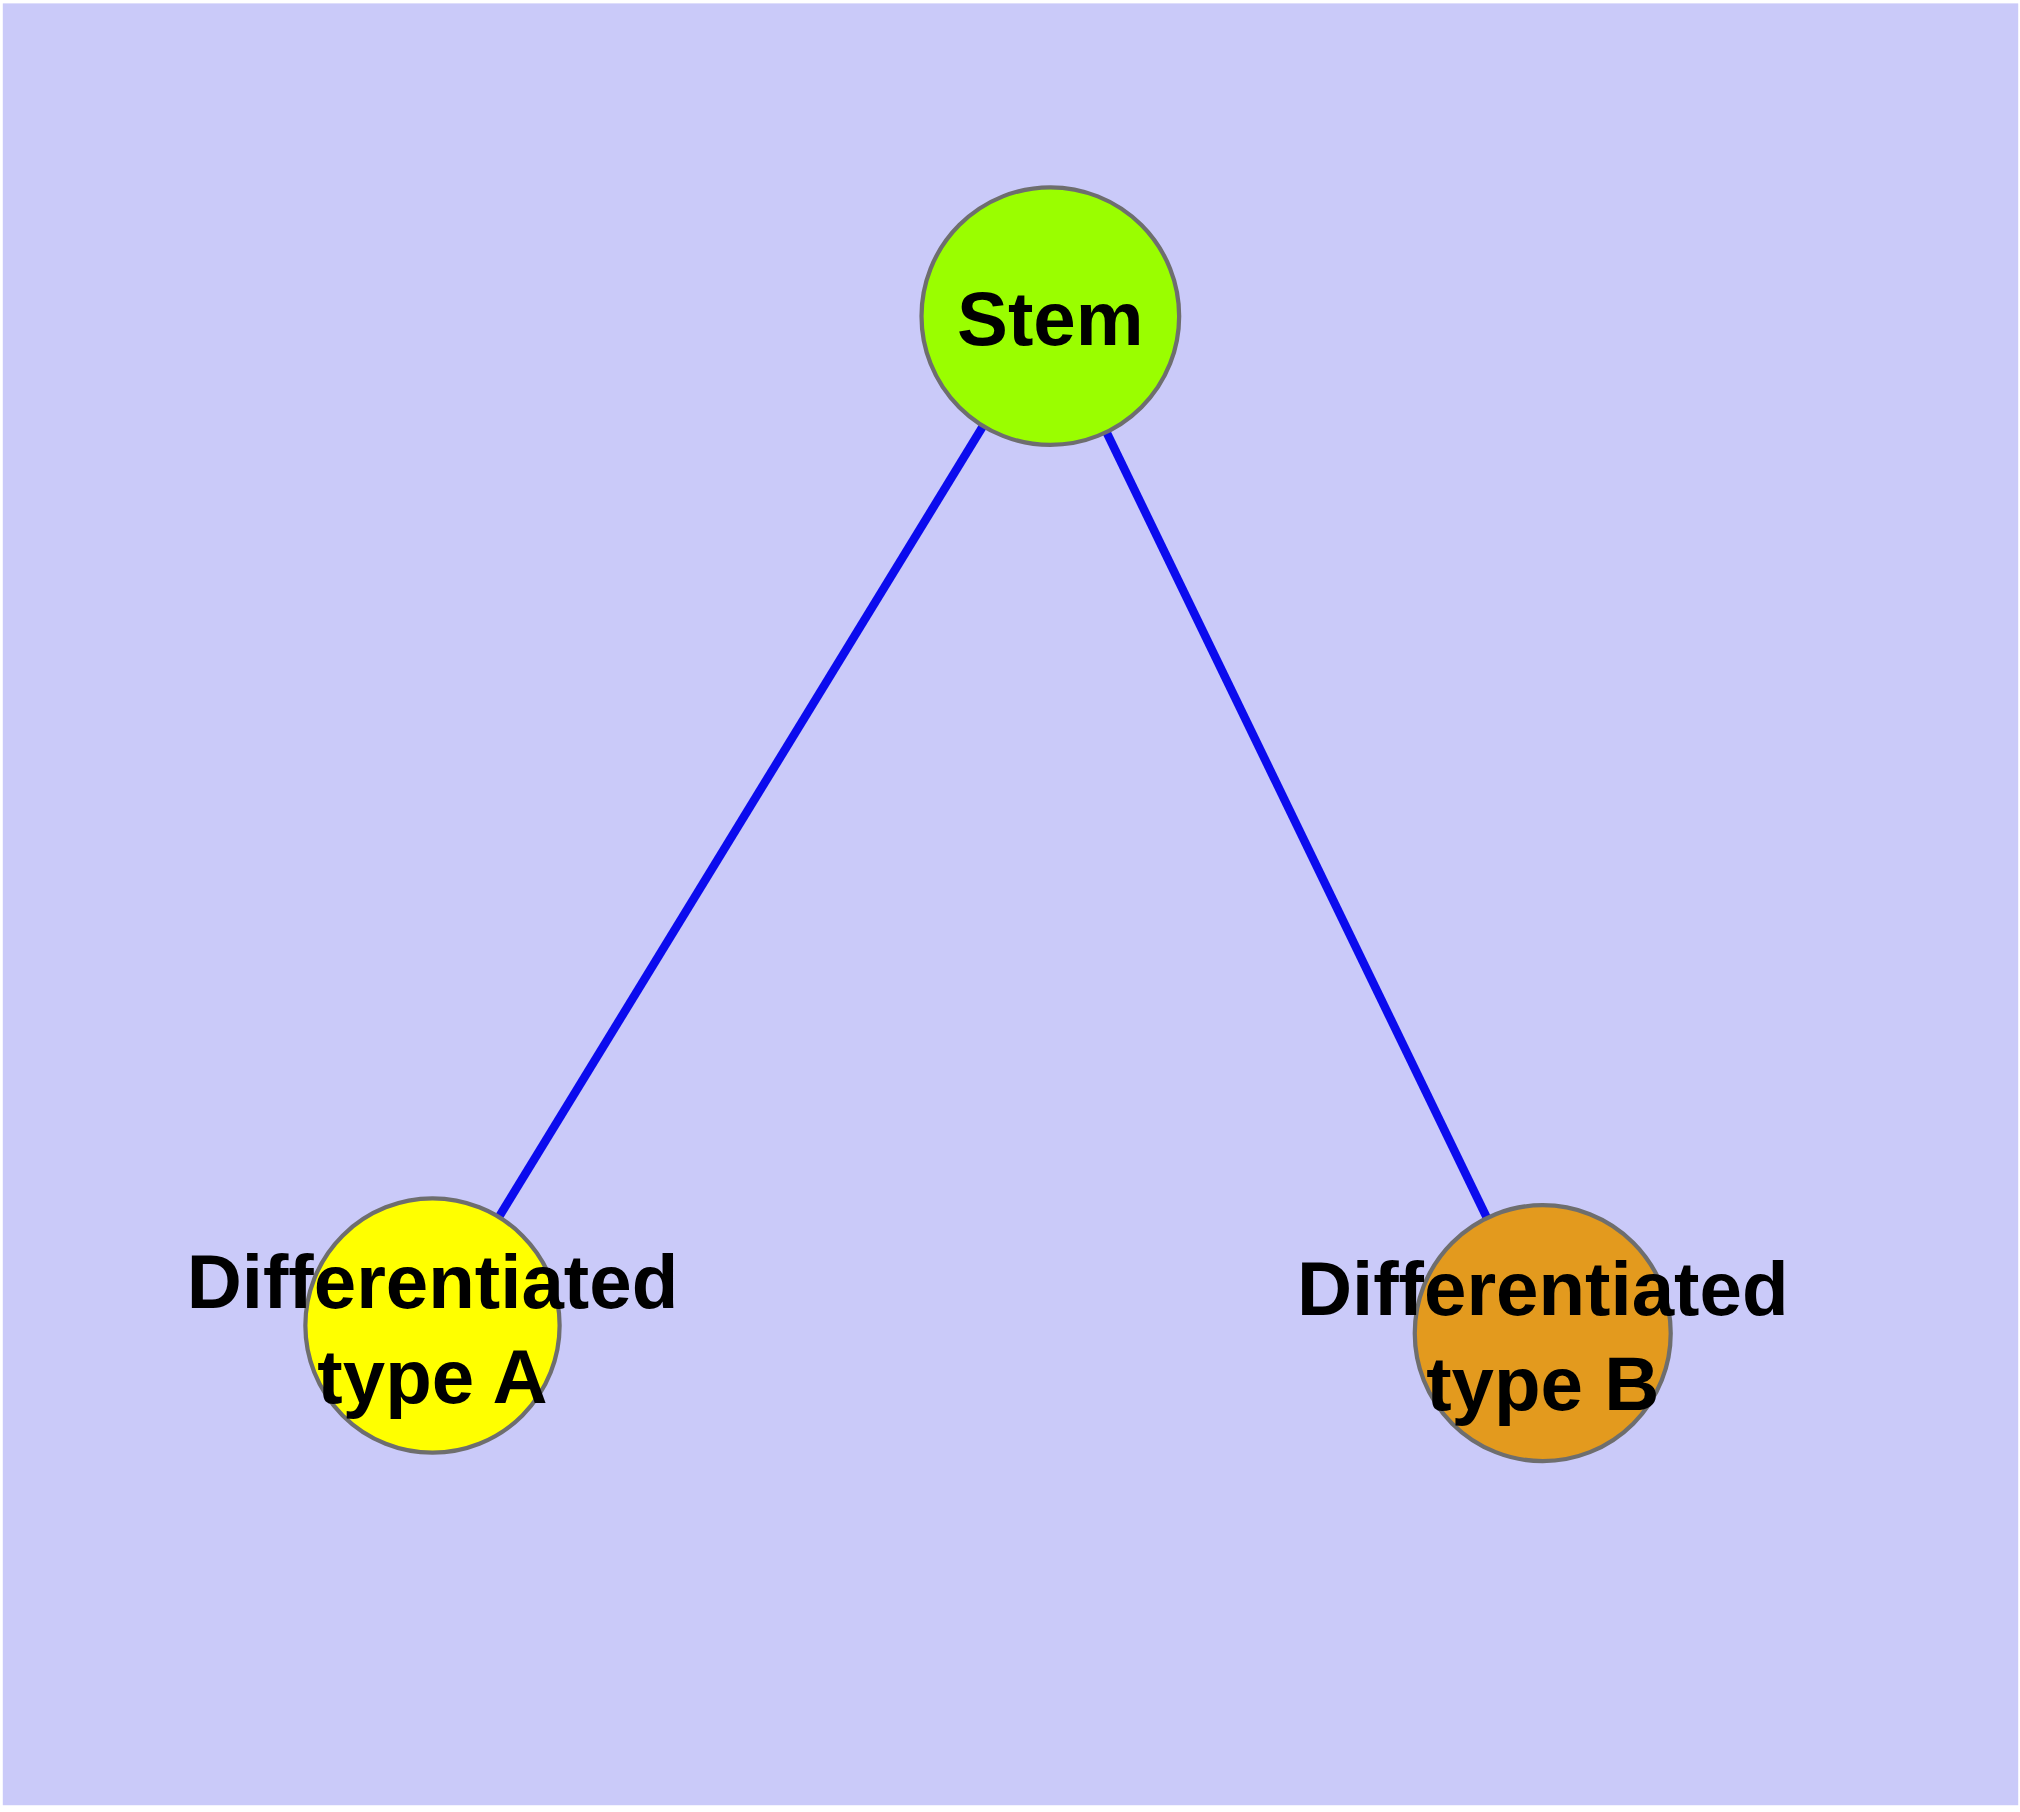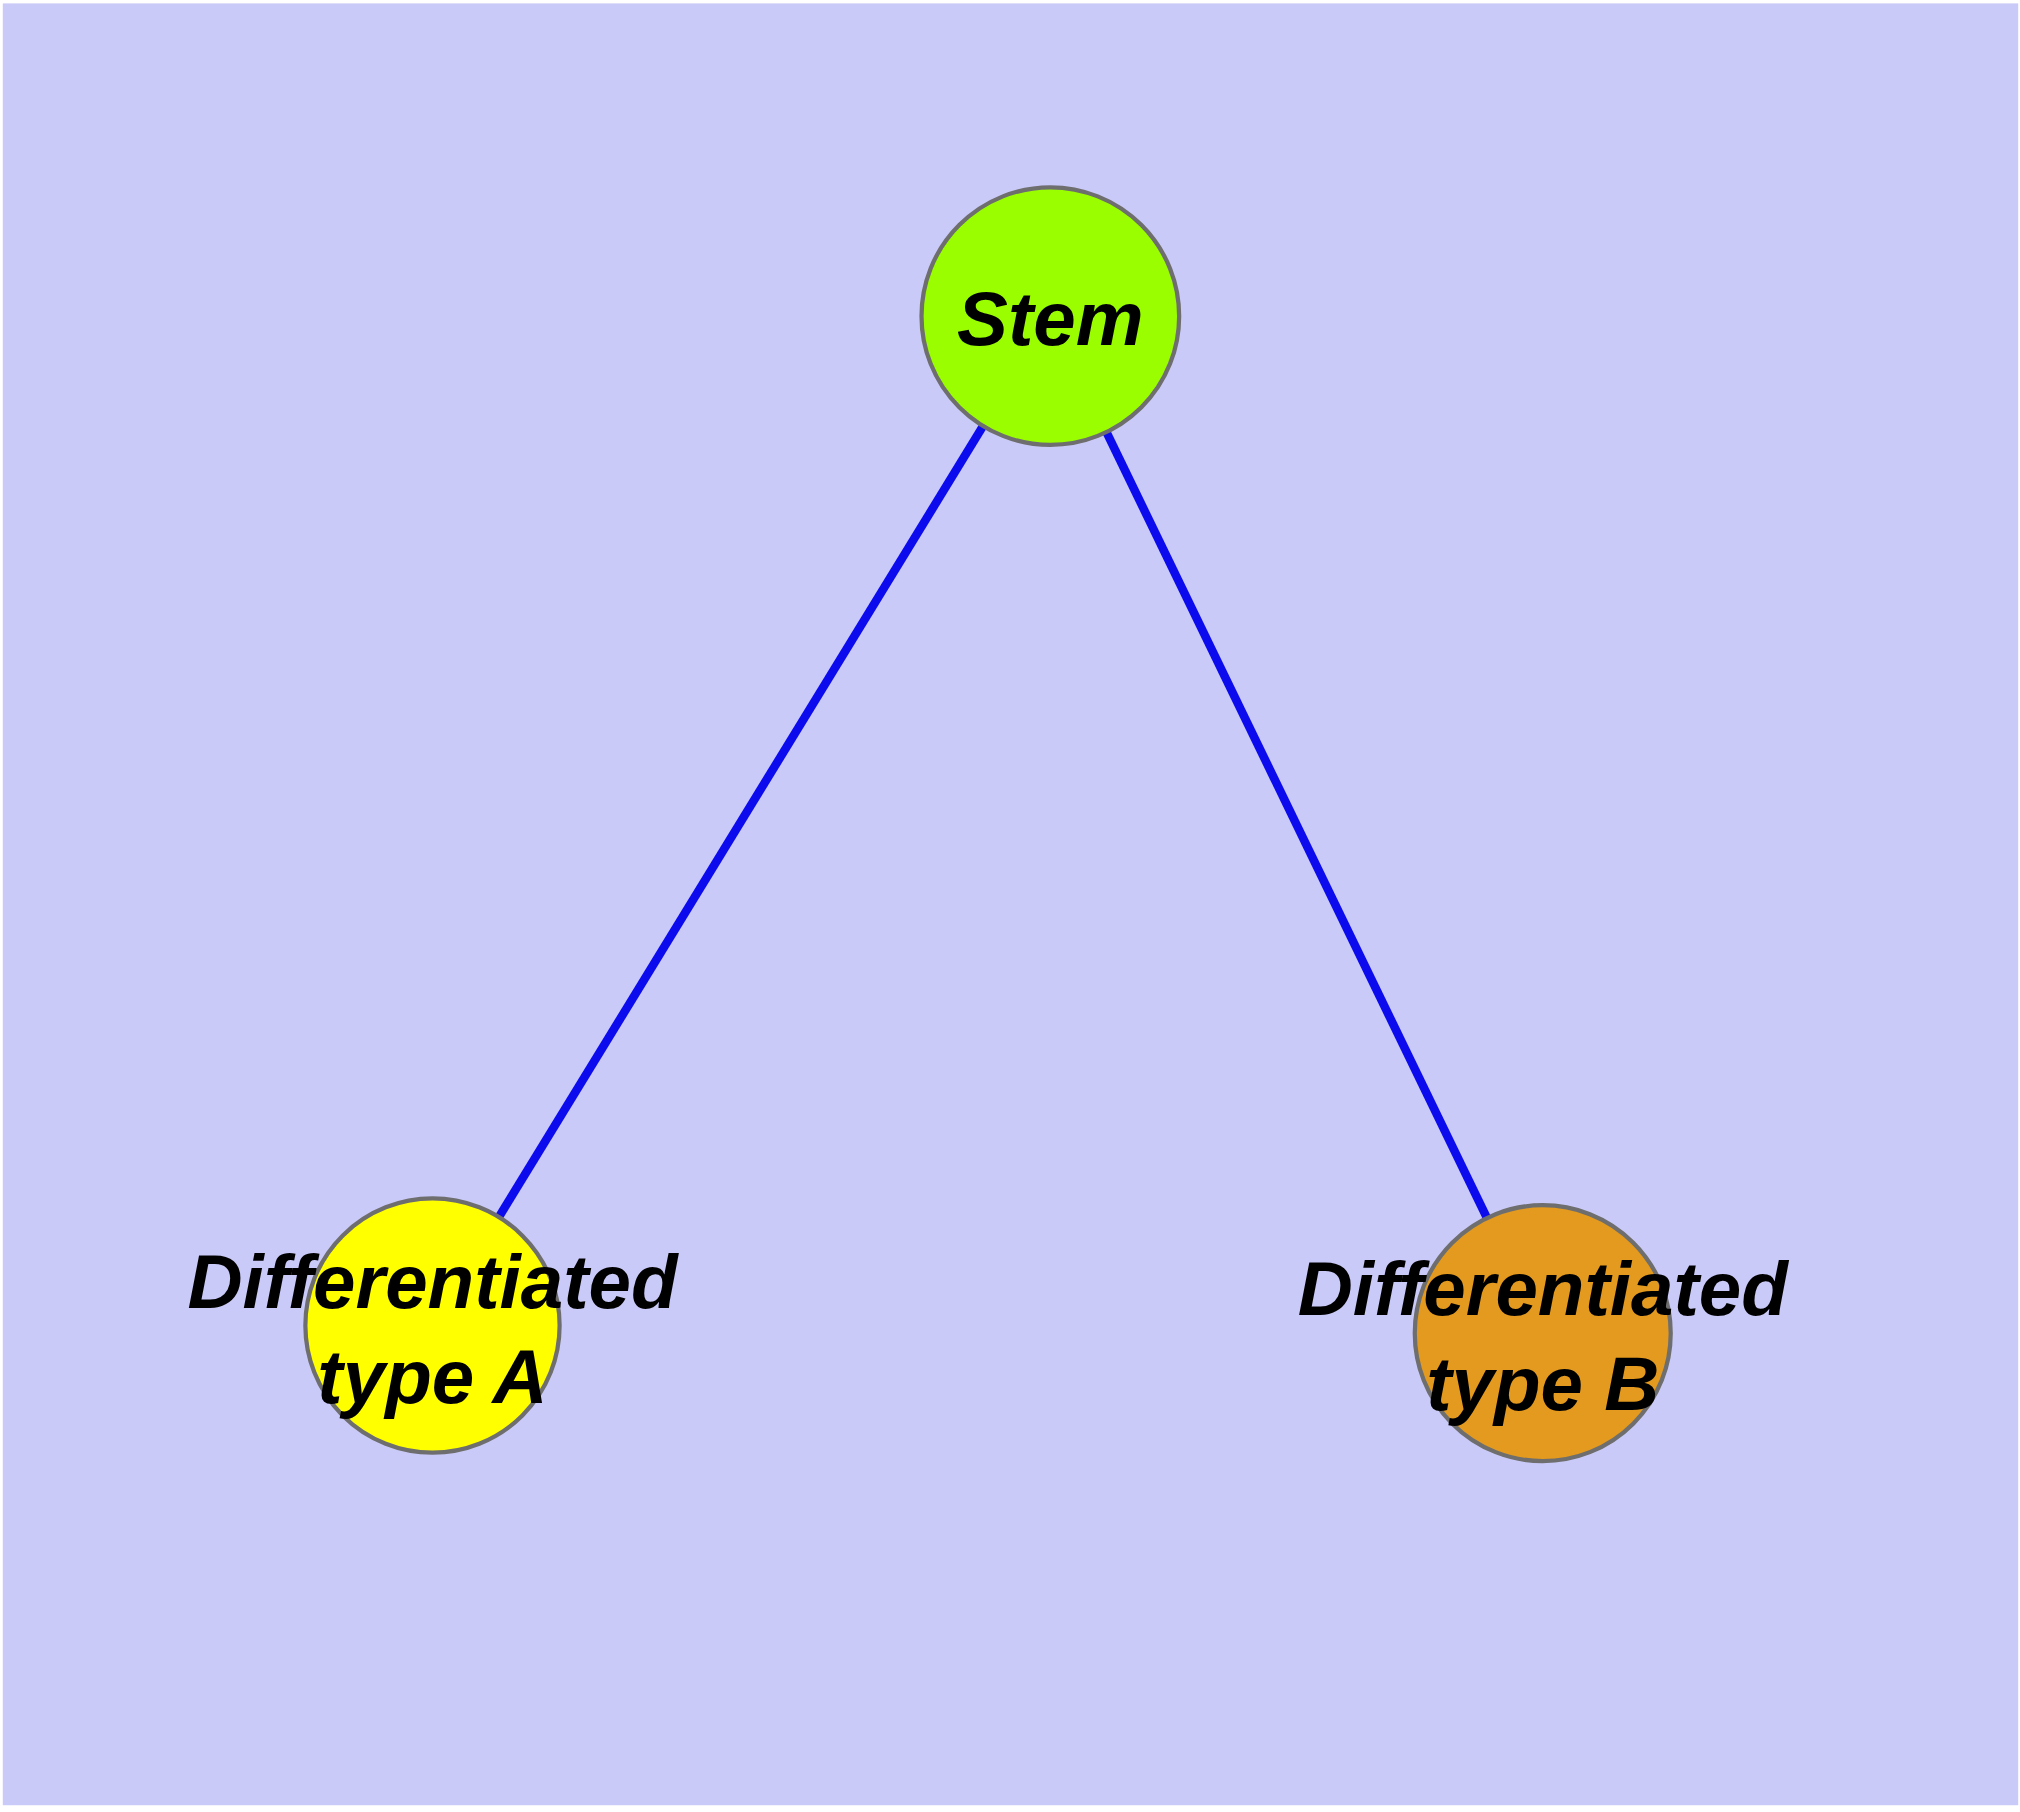--- a/index.html
+++ b/index.html
@@ -7,21 +7,20 @@
     padding: 0;
     background: #FFFFFF;
     width: 2021px;
     height: 1812px;
     overflow: hidden;
   }
   #diagram-root {
     position: relative;
     width: 2021px;
     height: 1812px;
-    font-style: italic;
   }
   svg#graph-svg {
     display: block;
     width: 2021px;
     height: 1812px;
   }
   svg#graph-svg .edge-line {
     stroke-width: 10px;
     fill: none;
   }

